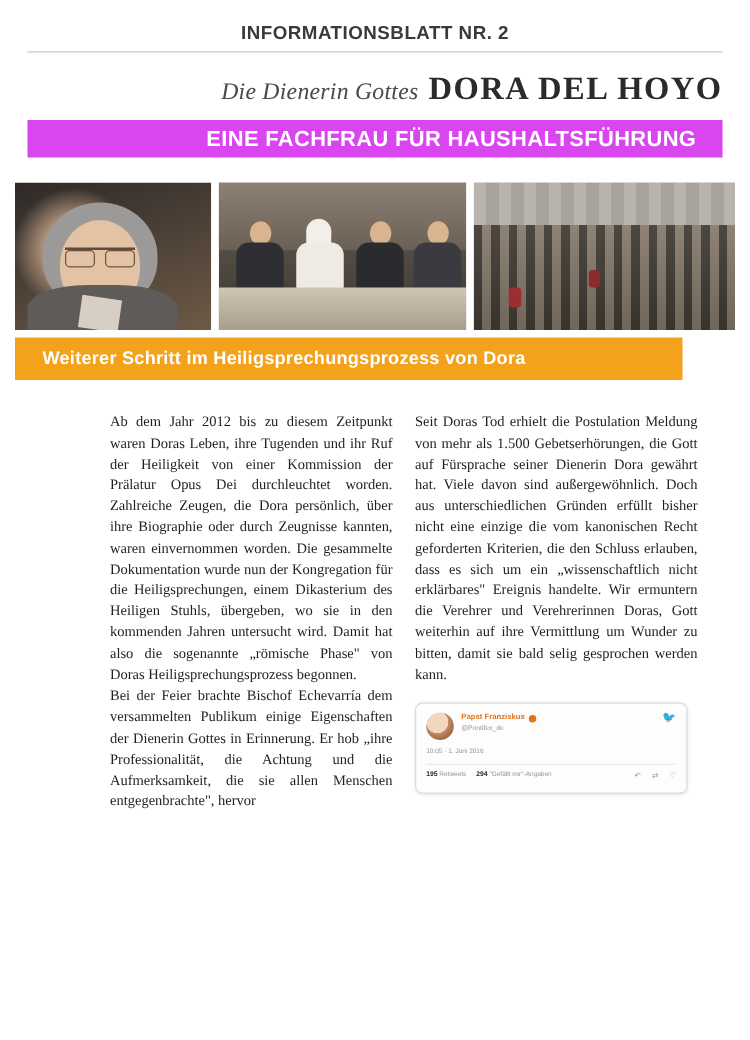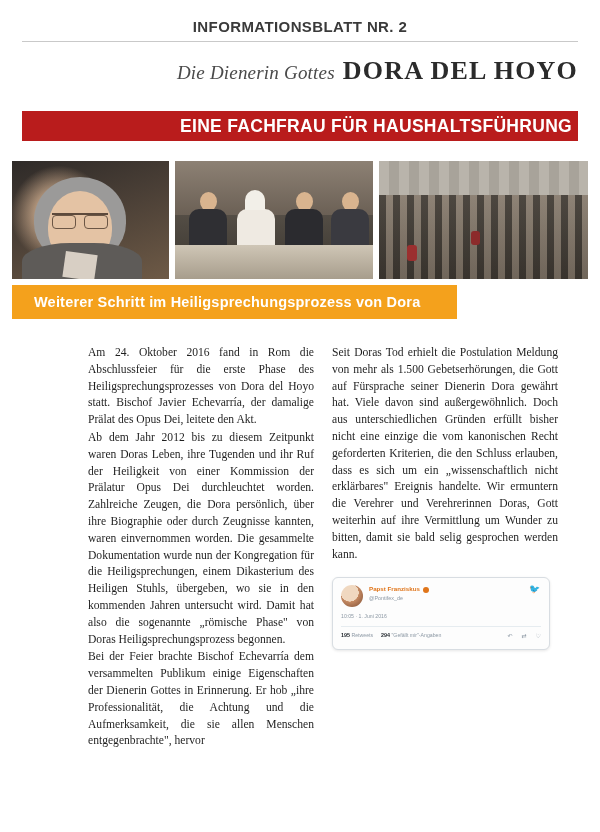--- a/index.html
+++ b/index.html
@@ -45,27 +45,27 @@
   }
   .title-big {
     font-family: "Liberation Serif", serif;
     font-size: 26px;
     font-weight: bold;
     color: #2b2b2b;
     letter-spacing: 1.2px;
     margin-left: 8px;
   }
   .subtitle-band {
-    margin-top: 25px;
-    background: #b91c1c;
+    margin-top: 10px;
+    background: #d946ef;
     height: 30px;
     display: flex;
     align-items: center;
     justify-content: flex-end;
-    padding-right: 6px;
+    padding-right: 21px;
   }
   .subtitle-band span {
     color: #ffffff;
     font-size: 17.5px;
     font-weight: bold;
     letter-spacing: 0.3px;
   }
 
   
   .photos {
@@ -175,21 +175,21 @@
   }
 
   
   .banner {
     margin: 6px 12px 0 12px;
     background: #f4a11c;
     height: 34px;
     display: flex;
     align-items: center;
     padding-left: 22px;
-    width: 445px;
+    width: 534px;
   }
   .banner span {
     color: #ffffff;
     font-size: 14.5px;
     font-weight: bold;
     letter-spacing: 0.2px;
   }
 
   
   .body {
@@ -308,21 +308,20 @@
       <div class="red2"></div>
     </div>
   </div>
 
   <div class="banner">
     <span>Weiterer Schritt im Heiligsprechungsprozess von Dora</span>
   </div>
 
   <div class="body">
     <div class="col">
-      <p>Am 24. Oktober 2016 fand in Rom die Abschlussfeier für die erste Phase des Heiligsprechungsprozesses von Dora del Hoyo statt. Bischof Javier Echevarría, der damalige Prälat des Opus Dei, leitete den Akt.</p>
       <p>Ab dem Jahr 2012 bis zu diesem Zeitpunkt waren Doras Leben, ihre Tugenden und ihr Ruf der Heiligkeit von einer Kommission der Prälatur Opus Dei durchleuchtet worden. Zahlreiche Zeugen, die Dora persönlich, über ihre Biographie oder durch Zeugnisse kannten, waren einvernommen worden. Die gesammelte Dokumentation wurde nun der Kongregation für die Heiligsprechungen, einem Dikasterium des Heiligen Stuhls, übergeben, wo sie in den kommenden Jahren untersucht wird. Damit hat also die sogenannte „römische Phase" von Doras Heiligsprechungsprozess begonnen.</p>
       <p>Bei der Feier brachte Bischof Echevarría dem versammelten Publikum einige Eigenschaften der Dienerin Gottes in Erinnerung. Er hob „ihre Professionalität, die Achtung und die Aufmerksamkeit, die sie allen Menschen entgegenbrachte", hervor</p>
     </div>
     <div class="col">
       <p>Seit Doras Tod erhielt die Postulation Meldung von mehr als 1.500 Gebetserhörungen, die Gott auf Fürsprache seiner Dienerin Dora gewährt hat. Viele davon sind außergewöhnlich. Doch aus unterschiedlichen Gründen erfüllt bisher nicht eine einzige die vom kanonischen Recht geforderten Kriterien, die den Schluss erlauben, dass es sich um ein „wissenschaftlich nicht erklärbares" Ereignis handelte. Wir ermuntern die Verehrer und Verehrerinnen Doras, Gott weiterhin auf ihre Vermittlung um Wunder zu bitten, damit sie bald selig gesprochen werden kann.</p>
 
       <div class="tweet">
         <div class="tw-head">
           <div class="tw-avatar"></div>
           <div class="tw-names">

